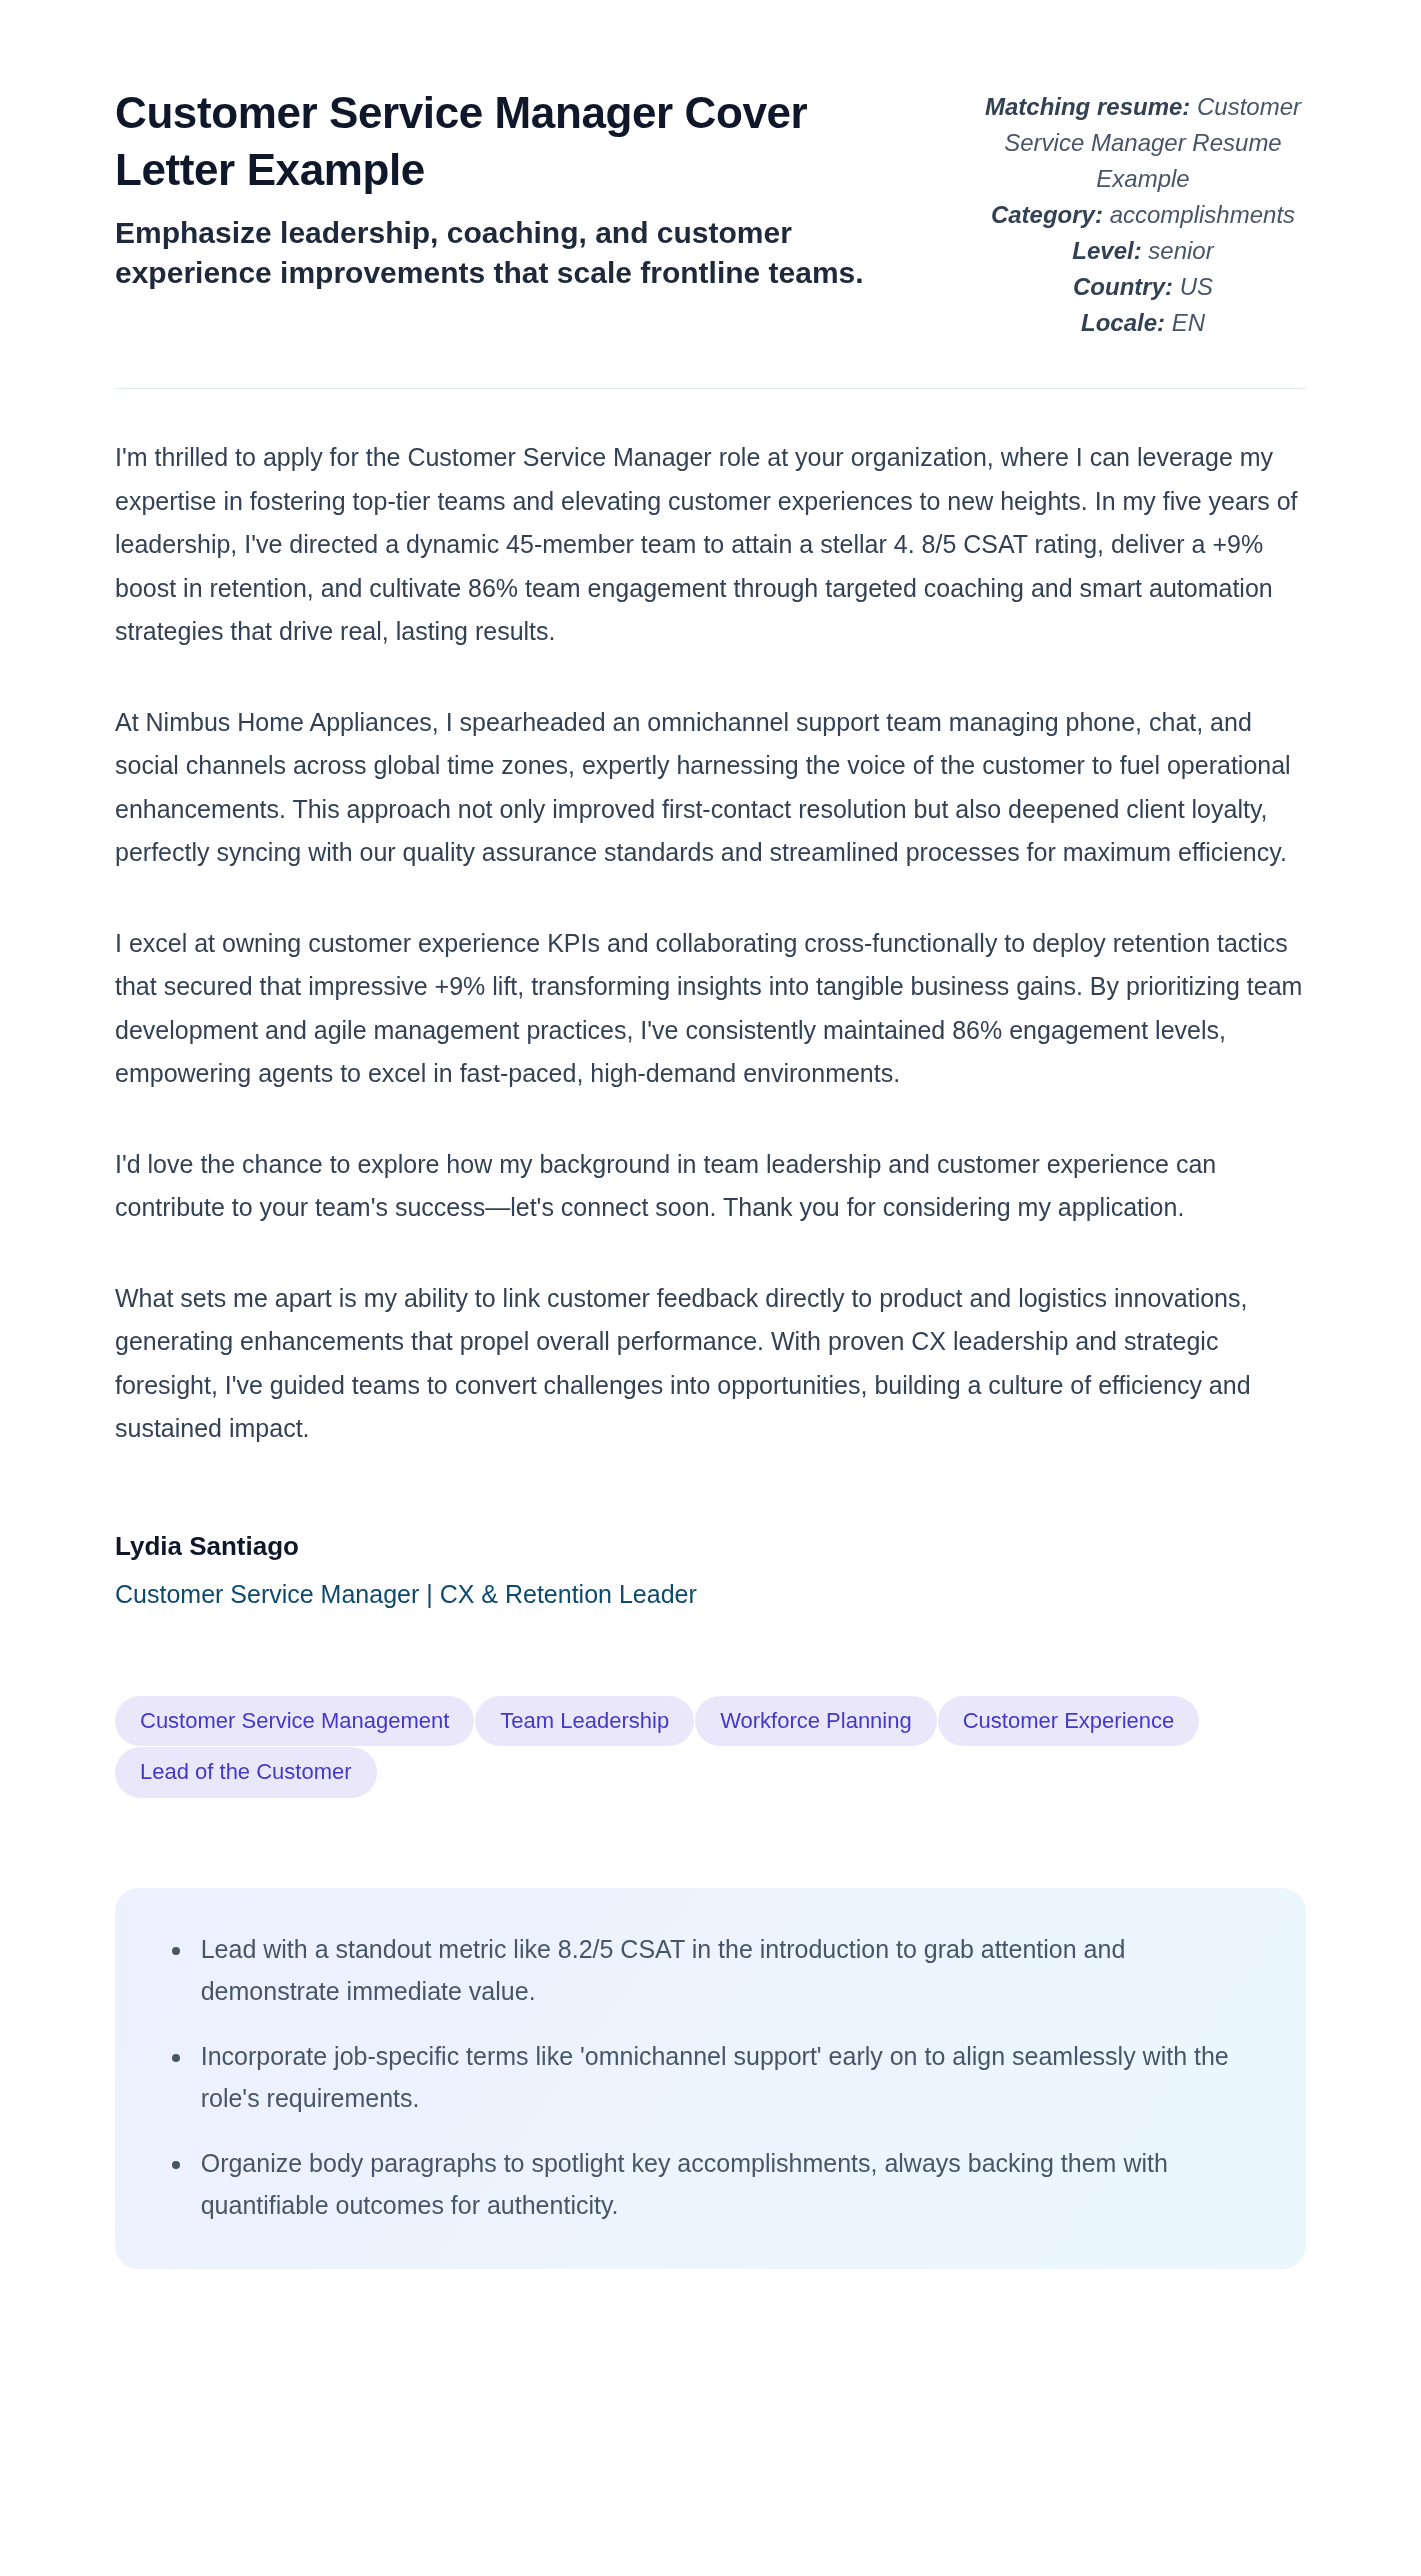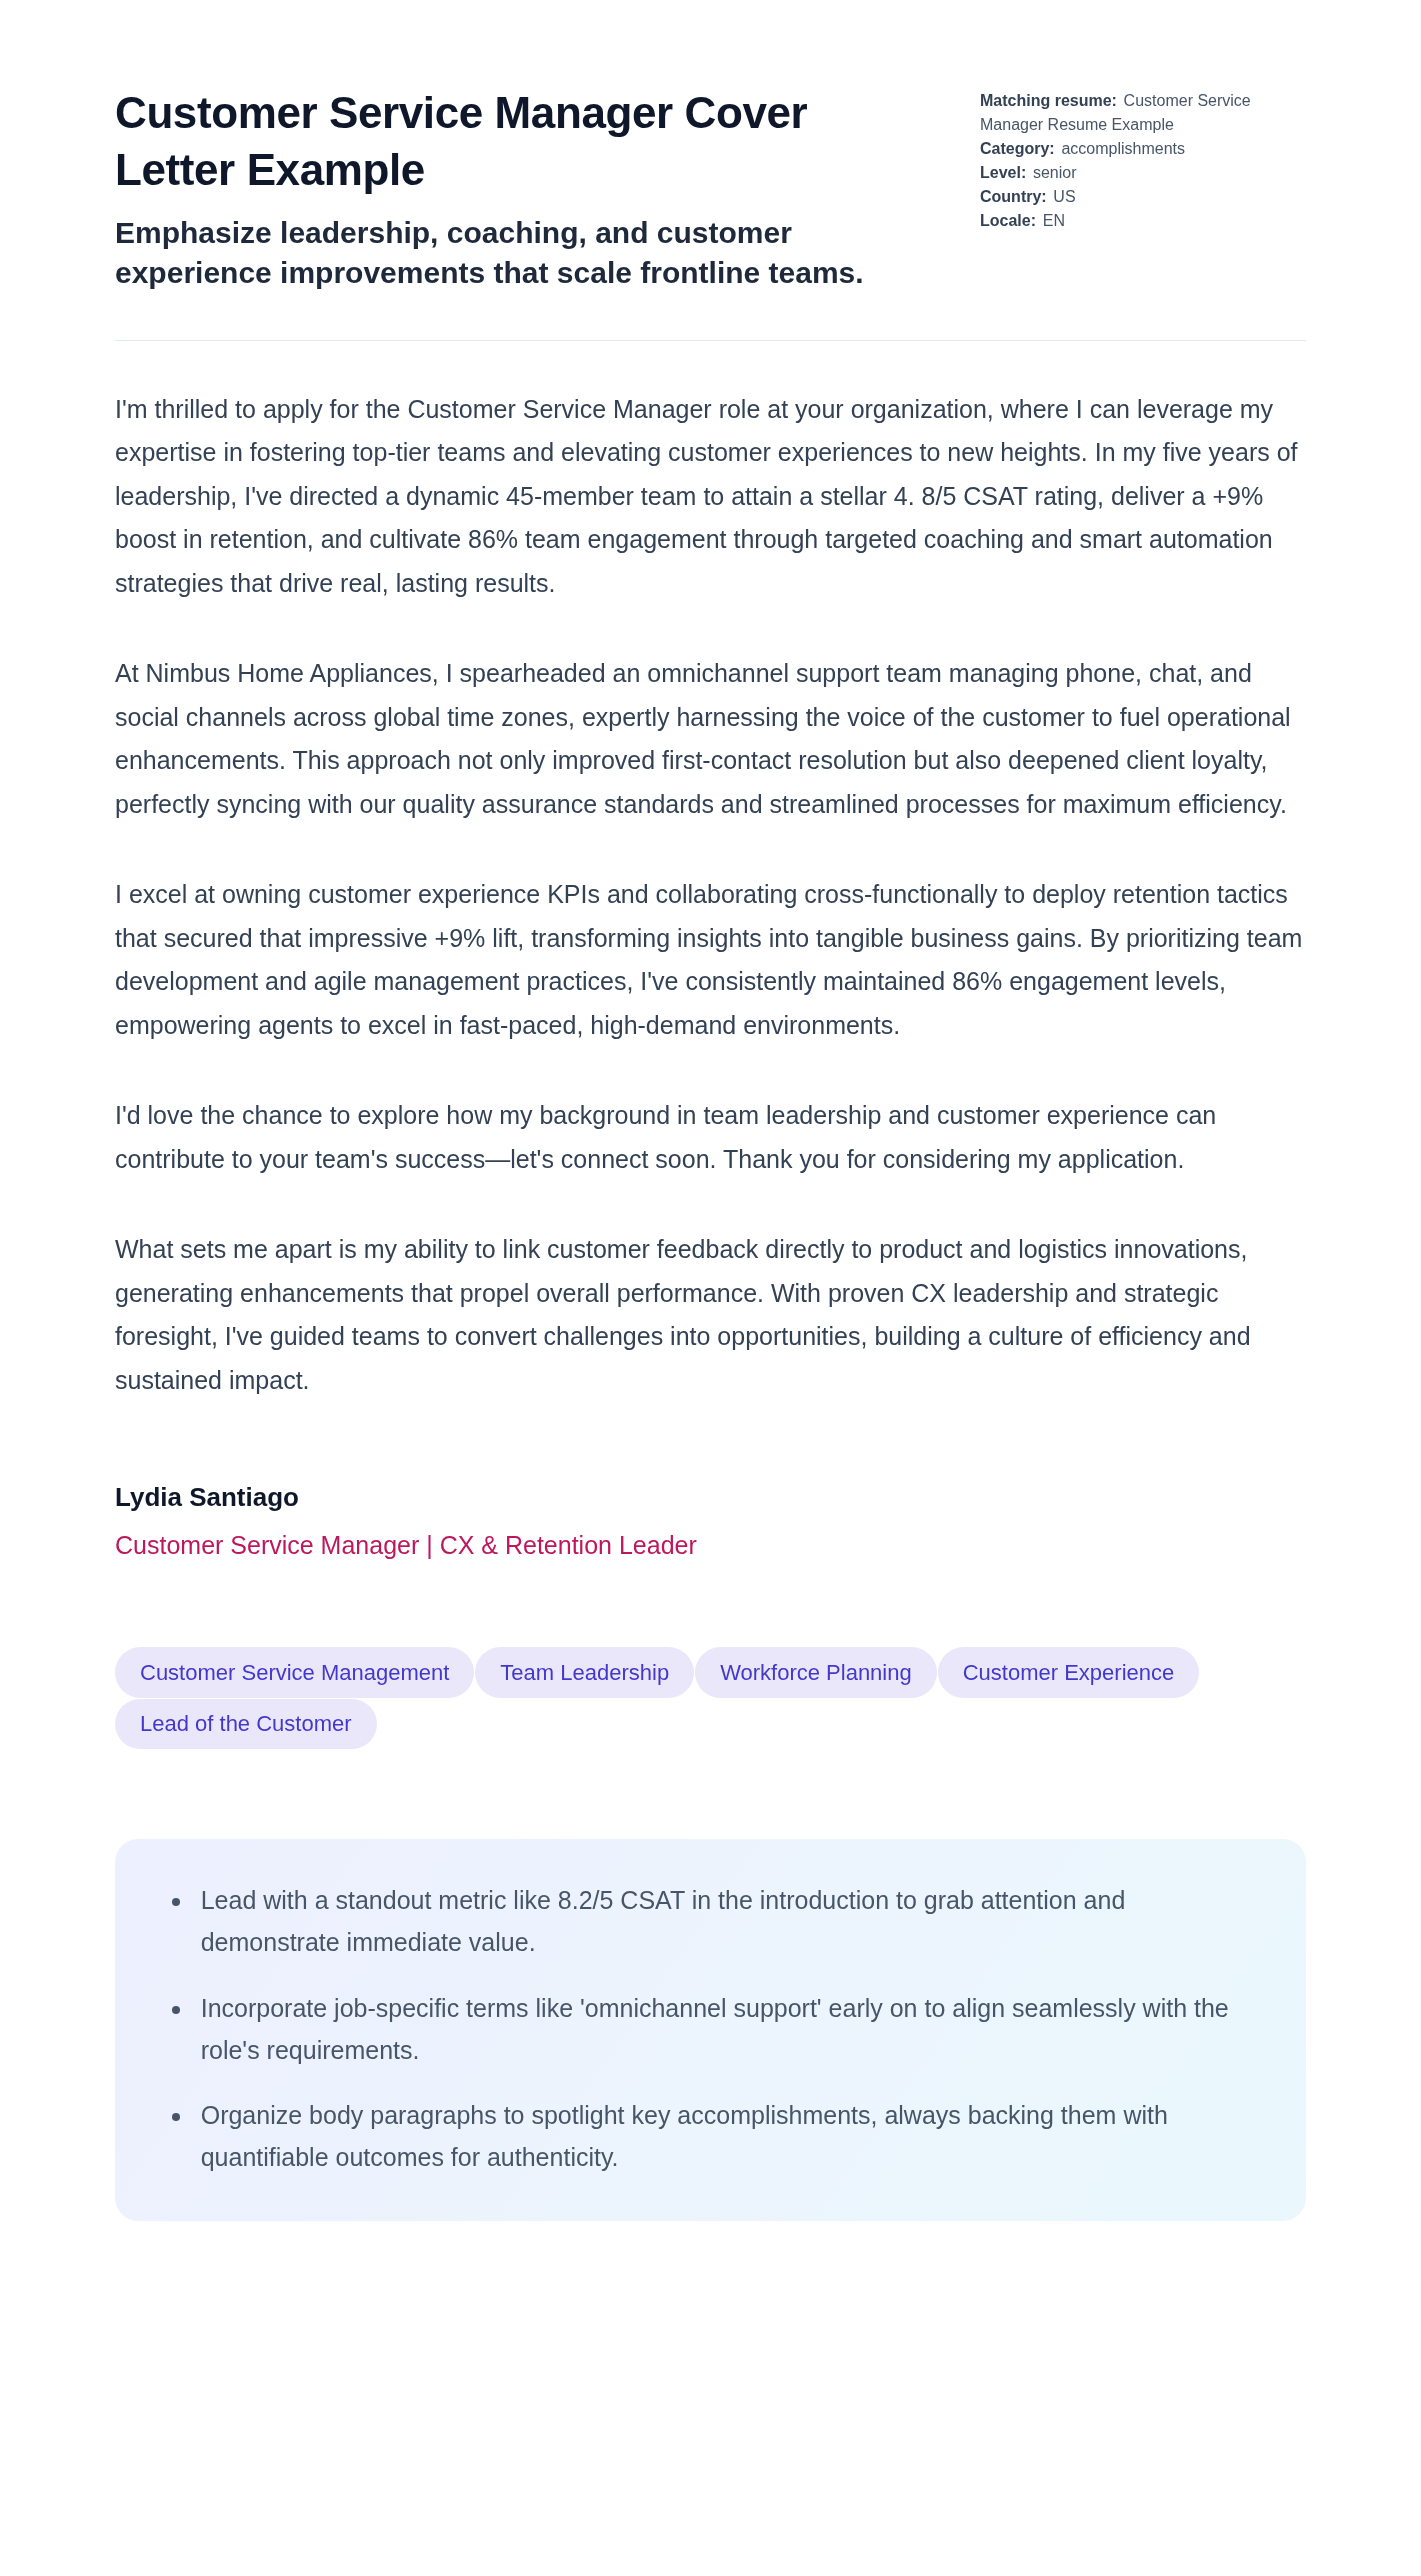--- a/index.html
+++ b/index.html
@@ -35,25 +35,26 @@
   .subtitle {
     margin: 0;
     font-size: 30px;
     line-height: 1.32;
     font-weight: 700;
     color: #1e293b;
   }
   .meta {
     width: 326px;
     flex-shrink: 0;
-    text-align: left;
-    font-size: 16px;
+    text-align: center;
+    font-size: 24px;
     line-height: 1.5;
     color: #475569;
     padding-top: 5px;
+    font-style: italic;
   }
   .meta-row { margin: 0; }
   .meta-label {
     font-weight: 700;
     color: #334155;
     margin-right: 6.7px;
   }
   .divider {
     border: 0;
     border-top: 1.7px solid #e2e8f0;
@@ -75,21 +76,21 @@
   }
   .sig-name {
     margin: 80px 0 0 0;
     font-size: 26px;
     font-weight: 700;
     color: #0f172a;
   }
   .sig-title {
     margin: 18.4px 0 0 0;
     font-size: 25px;
-    color: #be185d;
+    color: #0c4a6e;
   }
 
   
   .tags {
     margin-top: 87px;
     display: flex;
     flex-wrap: wrap;
     gap: 1px;
   }
   .tag {

